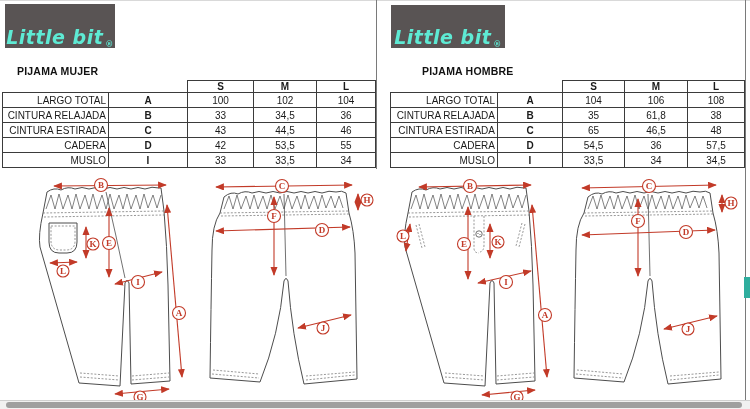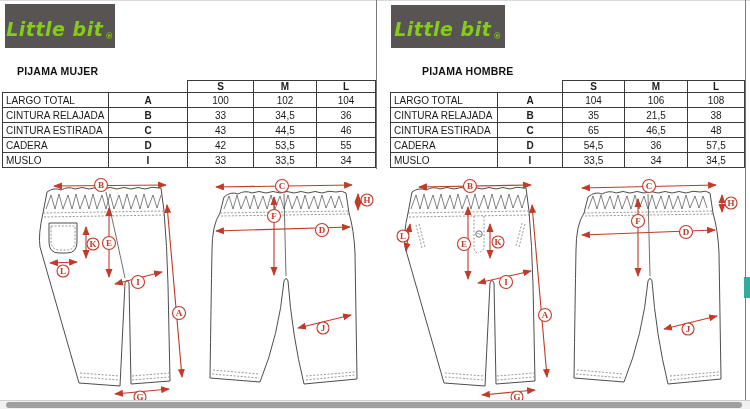--- a/index.html
+++ b/index.html
@@ -4,35 +4,35 @@
 <style>
   html,body{margin:0;padding:0;}
   body{
     width:750px;height:409px;position:relative;overflow:hidden;
     background:#ffffff;font-family:"Liberation Sans",sans-serif;color:#1a1a1a;
   }
   .hairline-top{position:absolute;left:0;top:0;width:750px;height:1px;background:#d9d9d9;}
   .page-divider{position:absolute;left:376px;top:0;width:1px;height:169px;background:#7a7a7a;}
   .page-right-border{position:absolute;left:745px;top:0;width:1px;height:401px;background:#7a7a7a;}
   .logo{
-    position:absolute;background:#595454;color:#84cc16;
+    position:absolute;background:#595454;color:#5eead4;
     display:flex;align-items:flex-end;justify-content:center;
     font-family:"DejaVu Sans",sans-serif;font-style:italic;font-weight:bold;
-    font-size:19px;letter-spacing:0.5px;padding-bottom:8px;box-sizing:border-box;
+    font-size:19px;letter-spacing:0.5px;padding-bottom:0;box-sizing:border-box;
   }
   .logo .reg{font-size:8px;font-style:normal;margin-left:2px;transform:translateY(1px);}
   .panel-title{position:absolute;font-size:10.5px;font-weight:bold;letter-spacing:0.2px;color:#111;}
   table.size-table{position:absolute;border-collapse:collapse;table-layout:fixed;font-size:10px;background:transparent;}
   table.size-table td{
     border:1px solid #3b3b3b;height:14px;padding:0 2px;text-align:center;
     overflow:hidden;white-space:nowrap;
   }
   table.size-table tr.head td{height:11px;font-weight:bold;}
   table.size-table td.nob{border:none;}
-  table.size-table td.rowlabel{text-align:left;padding-left:3px;}
+  table.size-table td.rowlabel{text-align:right;padding-left:3px;}
   table.size-table td.code{font-weight:bold;}
   svg.diagram{position:absolute;overflow:visible;}
   svg.diagram text{
     font-family:"Liberation Serif",serif;font-weight:bold;font-size:9px;fill:#c23a28;
     text-anchor:middle;
   }
   .outline{fill:#ffffff;stroke:#4d4d4d;stroke-width:1;stroke-linejoin:round;}
   .seam{fill:none;stroke:#4d4d4d;stroke-width:0.8;}
   .zig{fill:none;stroke:#4d4d4d;stroke-width:0.7;}
   .stitch{fill:none;stroke:#6b6b6b;stroke-width:0.7;stroke-dasharray:2,1.6;}
@@ -133,21 +133,21 @@
     <td class="rowlabel">LARGO TOTAL</td>
     <td class="code">A</td>
     <td>104</td>
     <td>106</td>
     <td>108</td>
   </tr>
   <tr>
     <td class="rowlabel">CINTURA RELAJADA</td>
     <td class="code">B</td>
     <td>35</td>
-    <td>21,5</td>
+    <td>61,8</td>
     <td>38</td>
   </tr>
   <tr>
     <td class="rowlabel">CINTURA ESTIRADA</td>
     <td class="code">C</td>
     <td>65</td>
     <td>46,5</td>
     <td>48</td>
   </tr>
   <tr>

